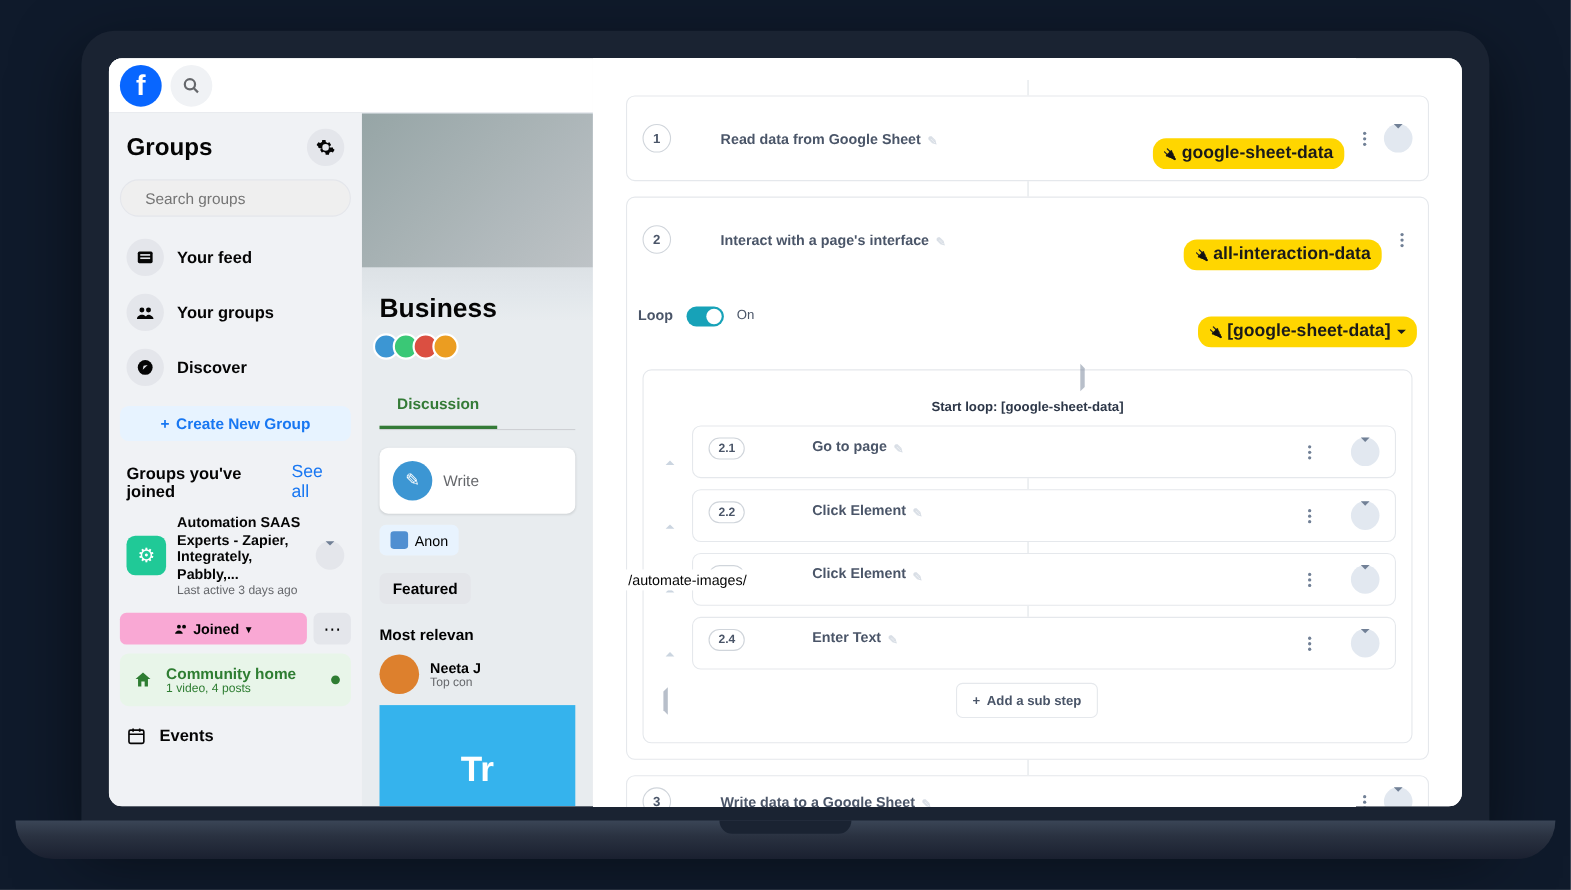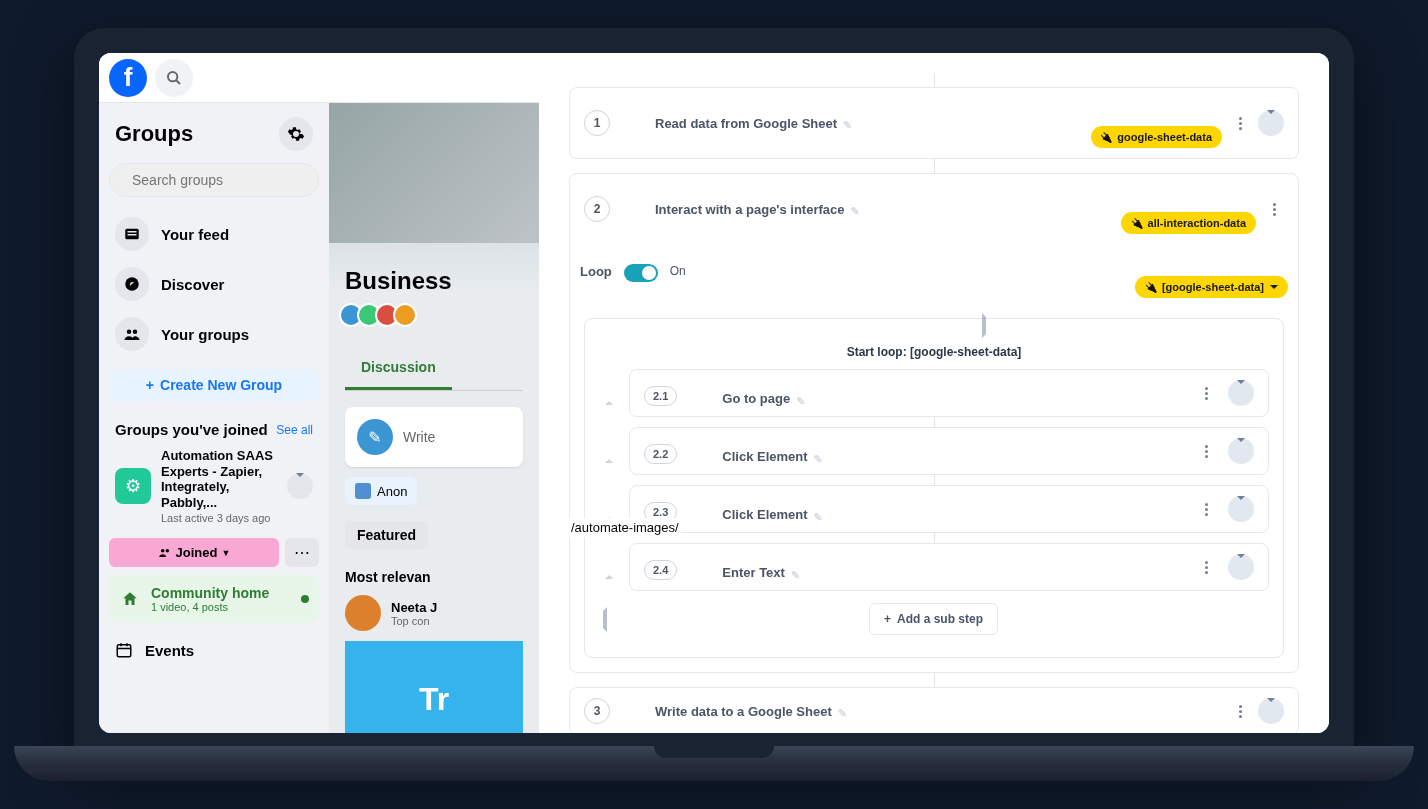--- a/index.html
+++ b/index.html
@@ -27,21 +27,21 @@
 
 .fb-nav-item { display: flex; align-items: center; gap: 12px; padding: 8px 6px; border-radius: 8px; cursor: pointer; }
 .fb-nav-icon { width: 34px; height: 34px; background: #e4e6eb; border-radius: 50%; display: flex; align-items: center; justify-content: center; color: #1c1e21; flex-shrink: 0; }
 .fb-nav-label { font-size: 15px; font-weight: 700; color: #050505; }
 
 .fb-create-btn { background: #e7f3ff; color: #1877f2; border-radius: 8px; padding: 8px; text-align: center; font-weight: 600; font-size: 14px; margin: 10px 0; cursor: pointer; }
 .fb-create-btn::before { content: "+"; margin-right: 6px; font-weight: 700; }
 
 .fb-section-head { display: flex; align-items: center; justify-content: space-between; padding: 10px 6px 4px; }
 .fb-section-title { font-size: 15px; font-weight: 600; color: #050505; }
-.fb-see-all { font-size: 12px; color: #1877f2; cursor: pointer; }
+.fb-see-all { font-size: 16px; color: #1877f2; cursor: pointer; }
 
 .fb-group-item { display: flex; align-items: center; gap: 10px; padding: 6px; border-radius: 8px; cursor: pointer; }
 .fb-group-img { width: 36px; height: 36px; border-radius: 8px; background: #20c997; flex-shrink: 0; display: flex; align-items: center; justify-content: center; color: #fff; font-size: 18px; }
 .fb-group-img.orange { background: linear-gradient(135deg, #f39c12, #e67e22); }
 .fb-group-meta { flex: 1; min-width: 0; }
 .fb-group-name { font-size: 13px; font-weight: 600; color: #050505; line-height: 1.2; }
 .fb-group-time { font-size: 11px; color: #65676b; margin-top: 2px; }
 .fb-chevron-btn { width: 26px; height: 26px; background: #e4e6eb; border-radius: 50%; display: flex; align-items: center; justify-content: center; flex-shrink: 0; }
 
 .fb-joined-row { display: flex; gap: 6px; margin: 8px 0; }
@@ -80,21 +80,21 @@
 .auto-panel { flex: 1; background: #fff; padding: 20px 30px; overflow-y: auto; position: relative; }
 .auto-connector { width: 0; border-left: 1px solid #e0e4e8; margin: 0 auto; height: 14px; }
 
 .step-card { border: 1px solid #e5e8ec; border-radius: 8px; background: #fff; }
 .step-header { display: flex; align-items: center; padding: 10px 14px; gap: 12px; }
 .step-num { width: 26px; height: 26px; border: 1px solid #d0d5db; border-radius: 50%; display: flex; align-items: center; justify-content: center; font-size: 12px; font-weight: 600; color: #4a5568; flex-shrink: 0; }
 .step-subnum { min-width: 30px; padding: 3px 8px; border: 1px solid #d0d5db; border-radius: 12px; font-size: 11px; font-weight: 600; color: #4a5568; text-align: center; flex-shrink: 0; }
 .step-title { flex: 1; font-size: 13px; font-weight: 600; color: #4a5568; display: flex; align-items: center; gap: 6px; margin-left: 33px; }
 .step-actions { display: flex; align-items: center; gap: 8px; }
 
-.badge-yellow { background: #ffd600; color: #1a1a1a; font-size: 11px; font-weight: 700; padding: 5px 10px; border-radius: 12px; display: inline-flex; align-items: center; gap: 4px; margin-top: 28px; }
+.badge-yellow { background: #ffd600; color: #1a1a1a; font-size: 16px; font-weight: 700; padding: 5px 10px; border-radius: 12px; display: inline-flex; align-items: center; gap: 4px; margin-top: 28px; }
 .badge-yellow.dropdown::after { content: ""; border: 4px solid transparent; border-top-color: #1a1a1a; margin-top: 3px; margin-left: 2px; }
 
 .icon-kebab { width: 20px; height: 26px; display: flex; flex-direction: column; align-items: center; justify-content: center; gap: 2px; cursor: pointer; }
 .icon-kebab span { width: 3px; height: 3px; background: #718096; border-radius: 50%; }
 .chev-circle { width: 26px; height: 26px; background: #e2e8f0; border-radius: 50%; display: flex; align-items: center; justify-content: center; cursor: pointer; }
 .chev-down::after { content: ""; border: 4px solid transparent; border-top-color: #718096; margin-top: 3px; }
 .chev-right::after { content: ""; border: 4px solid transparent; border-left-color: #718096; margin-left: 3px; }
 .chev-up::after { content: ""; border: 4px solid transparent; border-bottom-color: #cbd5e0; margin-bottom: 3px; }
 
 .loop-body { padding: 0 14px 14px; }
@@ -103,21 +103,21 @@
 .loop-label { font-size: 13px; font-weight: 600; color: #4a5568; }
 .toggle { width: 34px; height: 18px; background: #17a2b8; border-radius: 10px; position: relative; cursor: pointer; }
 .toggle::after { content: ""; position: absolute; width: 14px; height: 14px; background: #fff; border-radius: 50%; top: 2px; right: 2px; }
 .toggle-on { font-size: 12px; color: #4a5568; }
 
 .loop-container { border: 1px solid #e5e8ec; border-radius: 8px; margin-top: 10px; position: relative; }
 .loop-header { text-align: center; font-size: 12px; font-weight: 700; color: #2d3748; padding: 10px; }
 
 .substep-row { display: flex; align-items: center; gap: 10px; padding: 0 14px; }
 .up-arrow-col { width: 20px; display: flex; align-items: center; justify-content: center; }
-.substep-card { flex: 1; border: 1px solid #e5e8ec; border-radius: 8px; display: flex; align-items: flex-end; padding: 10px 14px; gap: 12px; }
+.substep-card { flex: 1; border: 1px solid #e5e8ec; border-radius: 8px; display: flex; align-items: flex-start; padding: 10px 14px; gap: 28px; }
 
 .add-substep { border: 1px solid #e5e8ec; border-radius: 6px; padding: 8px 14px; font-size: 12px; font-weight: 600; color: #4a5568; display: inline-flex; align-items: center; gap: 6px; cursor: pointer; margin: 8px auto; }
 .add-substep-wrap { text-align: center; padding: 4px 14px 14px; display: flex; align-items: center; justify-content: center; gap: 20px; }
 
 .add-step-btn { background: #17a2b8; color: #fff; font-size: 13px; font-weight: 600; padding: 10px 18px; border-radius: 6px; display: inline-flex; align-items: center; gap: 8px; cursor: pointer; }
 .add-step-wrap { text-align: center; margin-top: 12px; }
 .plus-icon::before { content: "+"; font-weight: 700; font-size: 15px; }
 
 .pencil-icon { width: 12px; height: 12px; opacity: 0.4; }
 .pencil-icon::before { content: "✎"; font-size: 11px; color: #a0aec0; }
@@ -168,36 +168,36 @@
                     <rect x="3" y="5" width="18" height="14" rx="2"></rect>
                     <rect x="6" y="8" width="12" height="2" fill="#e4e6eb"></rect>
                     <rect x="6" y="12" width="12" height="2" fill="#e4e6eb"></rect>
                   </svg>
                 </div>
               <div class="fb-nav-label">Your feed</div>
             </div>
             <div class="fb-nav-item">
               <div class="fb-nav-icon">
                   <svg width="18" height="18" viewBox="0 0 24 24" fill="#050505">
-                    <circle cx="12" cy="12" r="9"></circle>
-                    <polygon points="15,9 9,15 10,10 15,9" fill="#e4e6eb"></polygon>
-                  </svg>
-                </div>
-              <div class="fb-nav-label">Discover</div>
-            </div>
-            <div class="fb-nav-item">
-              <div class="fb-nav-icon">
-                  <svg width="18" height="18" viewBox="0 0 24 24" fill="#050505">
                     <circle cx="8" cy="9" r="3"></circle>
                     <circle cx="16" cy="9" r="3"></circle>
                     <path d="M2 20c0-3 3-5 6-5s6 2 6 5"></path>
                     <path d="M12 20c0-3 2-5 4-5s6 2 6 5"></path>
                   </svg>
                 </div>
               <div class="fb-nav-label">Your groups</div>
+            </div>
+            <div class="fb-nav-item">
+              <div class="fb-nav-icon">
+                  <svg width="18" height="18" viewBox="0 0 24 24" fill="#050505">
+                    <circle cx="12" cy="12" r="9"></circle>
+                    <polygon points="15,9 9,15 10,10 15,9" fill="#e4e6eb"></polygon>
+                  </svg>
+                </div>
+              <div class="fb-nav-label">Discover</div>
             </div>
 
             <div class="fb-create-btn">Create New Group</div>
 
             <div class="fb-section-head">
               <div class="fb-section-title">Groups you've joined</div>
               <div class="fb-see-all">See all</div>
             </div>
 
             <div class="fb-group-item">

